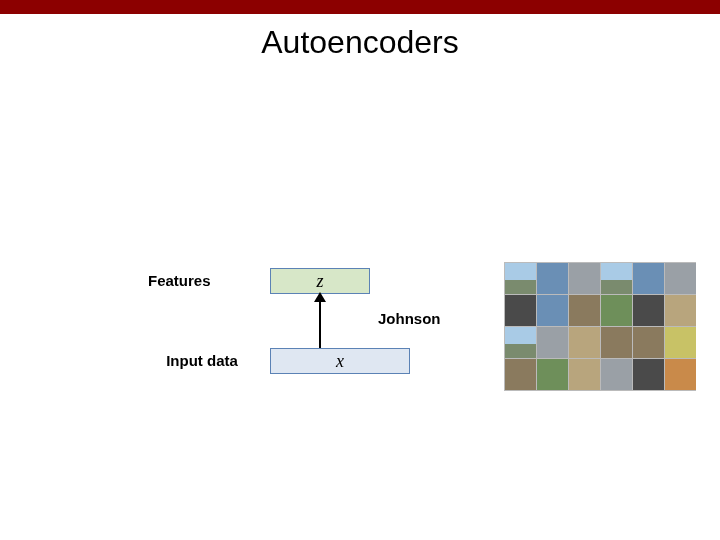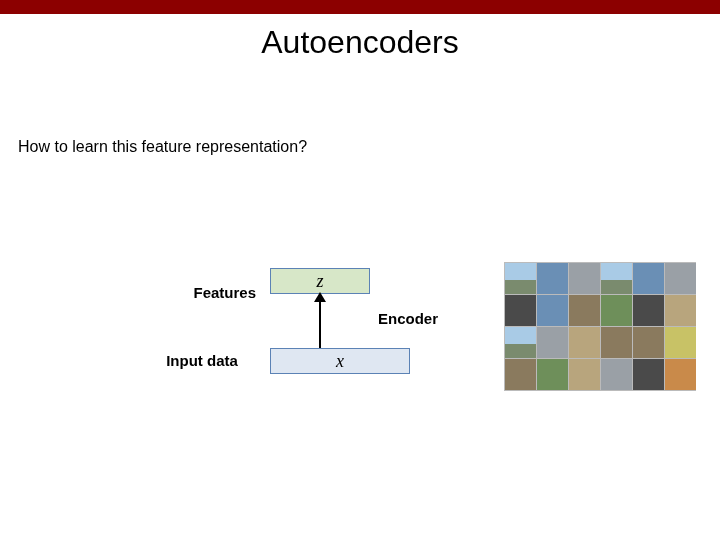--- a/index.html
+++ b/index.html
@@ -3,21 +3,21 @@
 <meta charset="utf-8">
 <style>
   * { margin: 0; padding: 0; box-sizing: border-box; }
   html, body { width: 720px; height: 540px; font-family: Arial, Helvetica, sans-serif; background: #fff; }
   .slide { position: relative; width: 720px; height: 396px; }
   .topbar { width: 100%; height: 14px; background: #8c0000; }
   .title { width: 100%; text-align: center; font-size: 32px; font-weight: 400; margin-top: 10px; color: #000; }
   .question { position: absolute; left: 18px; top: 138px; font-size: 16px; color: #000; }
   .diagram { position: absolute; left: 140px; top: 270px; width: 300px; height: 120px; }
   .label { font-size: 15px; font-weight: bold; color: #000; }
-  .features-label { position: absolute; left: 8px; top: 2px; text-align: right; width: 108px; margin-top: 12px; }
+  .features-label { position: absolute; left: 8px; top: 2px; text-align: left; width: 108px; }
   .input-label { position: absolute; left: 8px; top: 82px; text-align: center; width: 108px; }
   .box { position: absolute; height: 26px; border: 1px solid #5b82b5; display: flex; align-items: center; justify-content: center; font-family: 'Times New Roman', serif; font-style: italic; font-size: 18px; }
   .z-box { left: 130px; top: -2px; width: 100px; background: #d7e7c8; }
   .x-box { left: 130px; top: 78px; width: 140px; background: #dfe7f2; }
   .encoder-label { position: absolute; left: 238px; top: 40px; font-size: 15px; font-weight: bold; }
   .arrow { position: absolute; left: 179px; top: 24px; width: 2px; height: 54px; background: #000; }
   .arrow::before { content: ""; position: absolute; top: -2px; left: -5px; width: 0; height: 0; border-left: 6px solid transparent; border-right: 6px solid transparent; border-bottom: 10px solid #000; }
   .grid { position: absolute; right: 24px; top: 262px; width: 192px; display: grid; grid-template-columns: repeat(6, 1fr); grid-template-rows: repeat(4, 1fr); gap: 1px; background: #bbb; border: 1px solid #bbb; }
   .cell { width: 31px; height: 31px; background: #888; position: relative; overflow: hidden; }
   .sky { background: linear-gradient(#a9cbe6 55%, #7a8b6e 55%); }
@@ -31,27 +31,26 @@
   .ylw  { background: #c8c266; }
   .credit { position: absolute; bottom: 18px; width: 100%; text-align: center; font-size: 12px; color: #000; }
 </style>
 </head>
 <body>
 
 <div class="slide">
   <div class="topbar"></div>
   <h1 class="title">Autoencoders</h1>
 
-  <div class="question">How to learn this feature representation?</div>
 
   <div class="diagram">
     <div class="label features-label">Features</div>
     <div class="box z-box">z</div>
     <div class="arrow"></div>
-    <div class="encoder-label label">Encoder</div>
+    <div class="encoder-label label">Johnson</div>
     <div class="label input-label">Input data</div>
     <div class="box x-box">x</div>
   </div>
 
   <div class="grid" id="grid">
       <div class="cell sky"></div>
       <div class="cell blue"></div>
       <div class="cell gray"></div>
       <div class="cell sky"></div>
       <div class="cell blue"></div>

